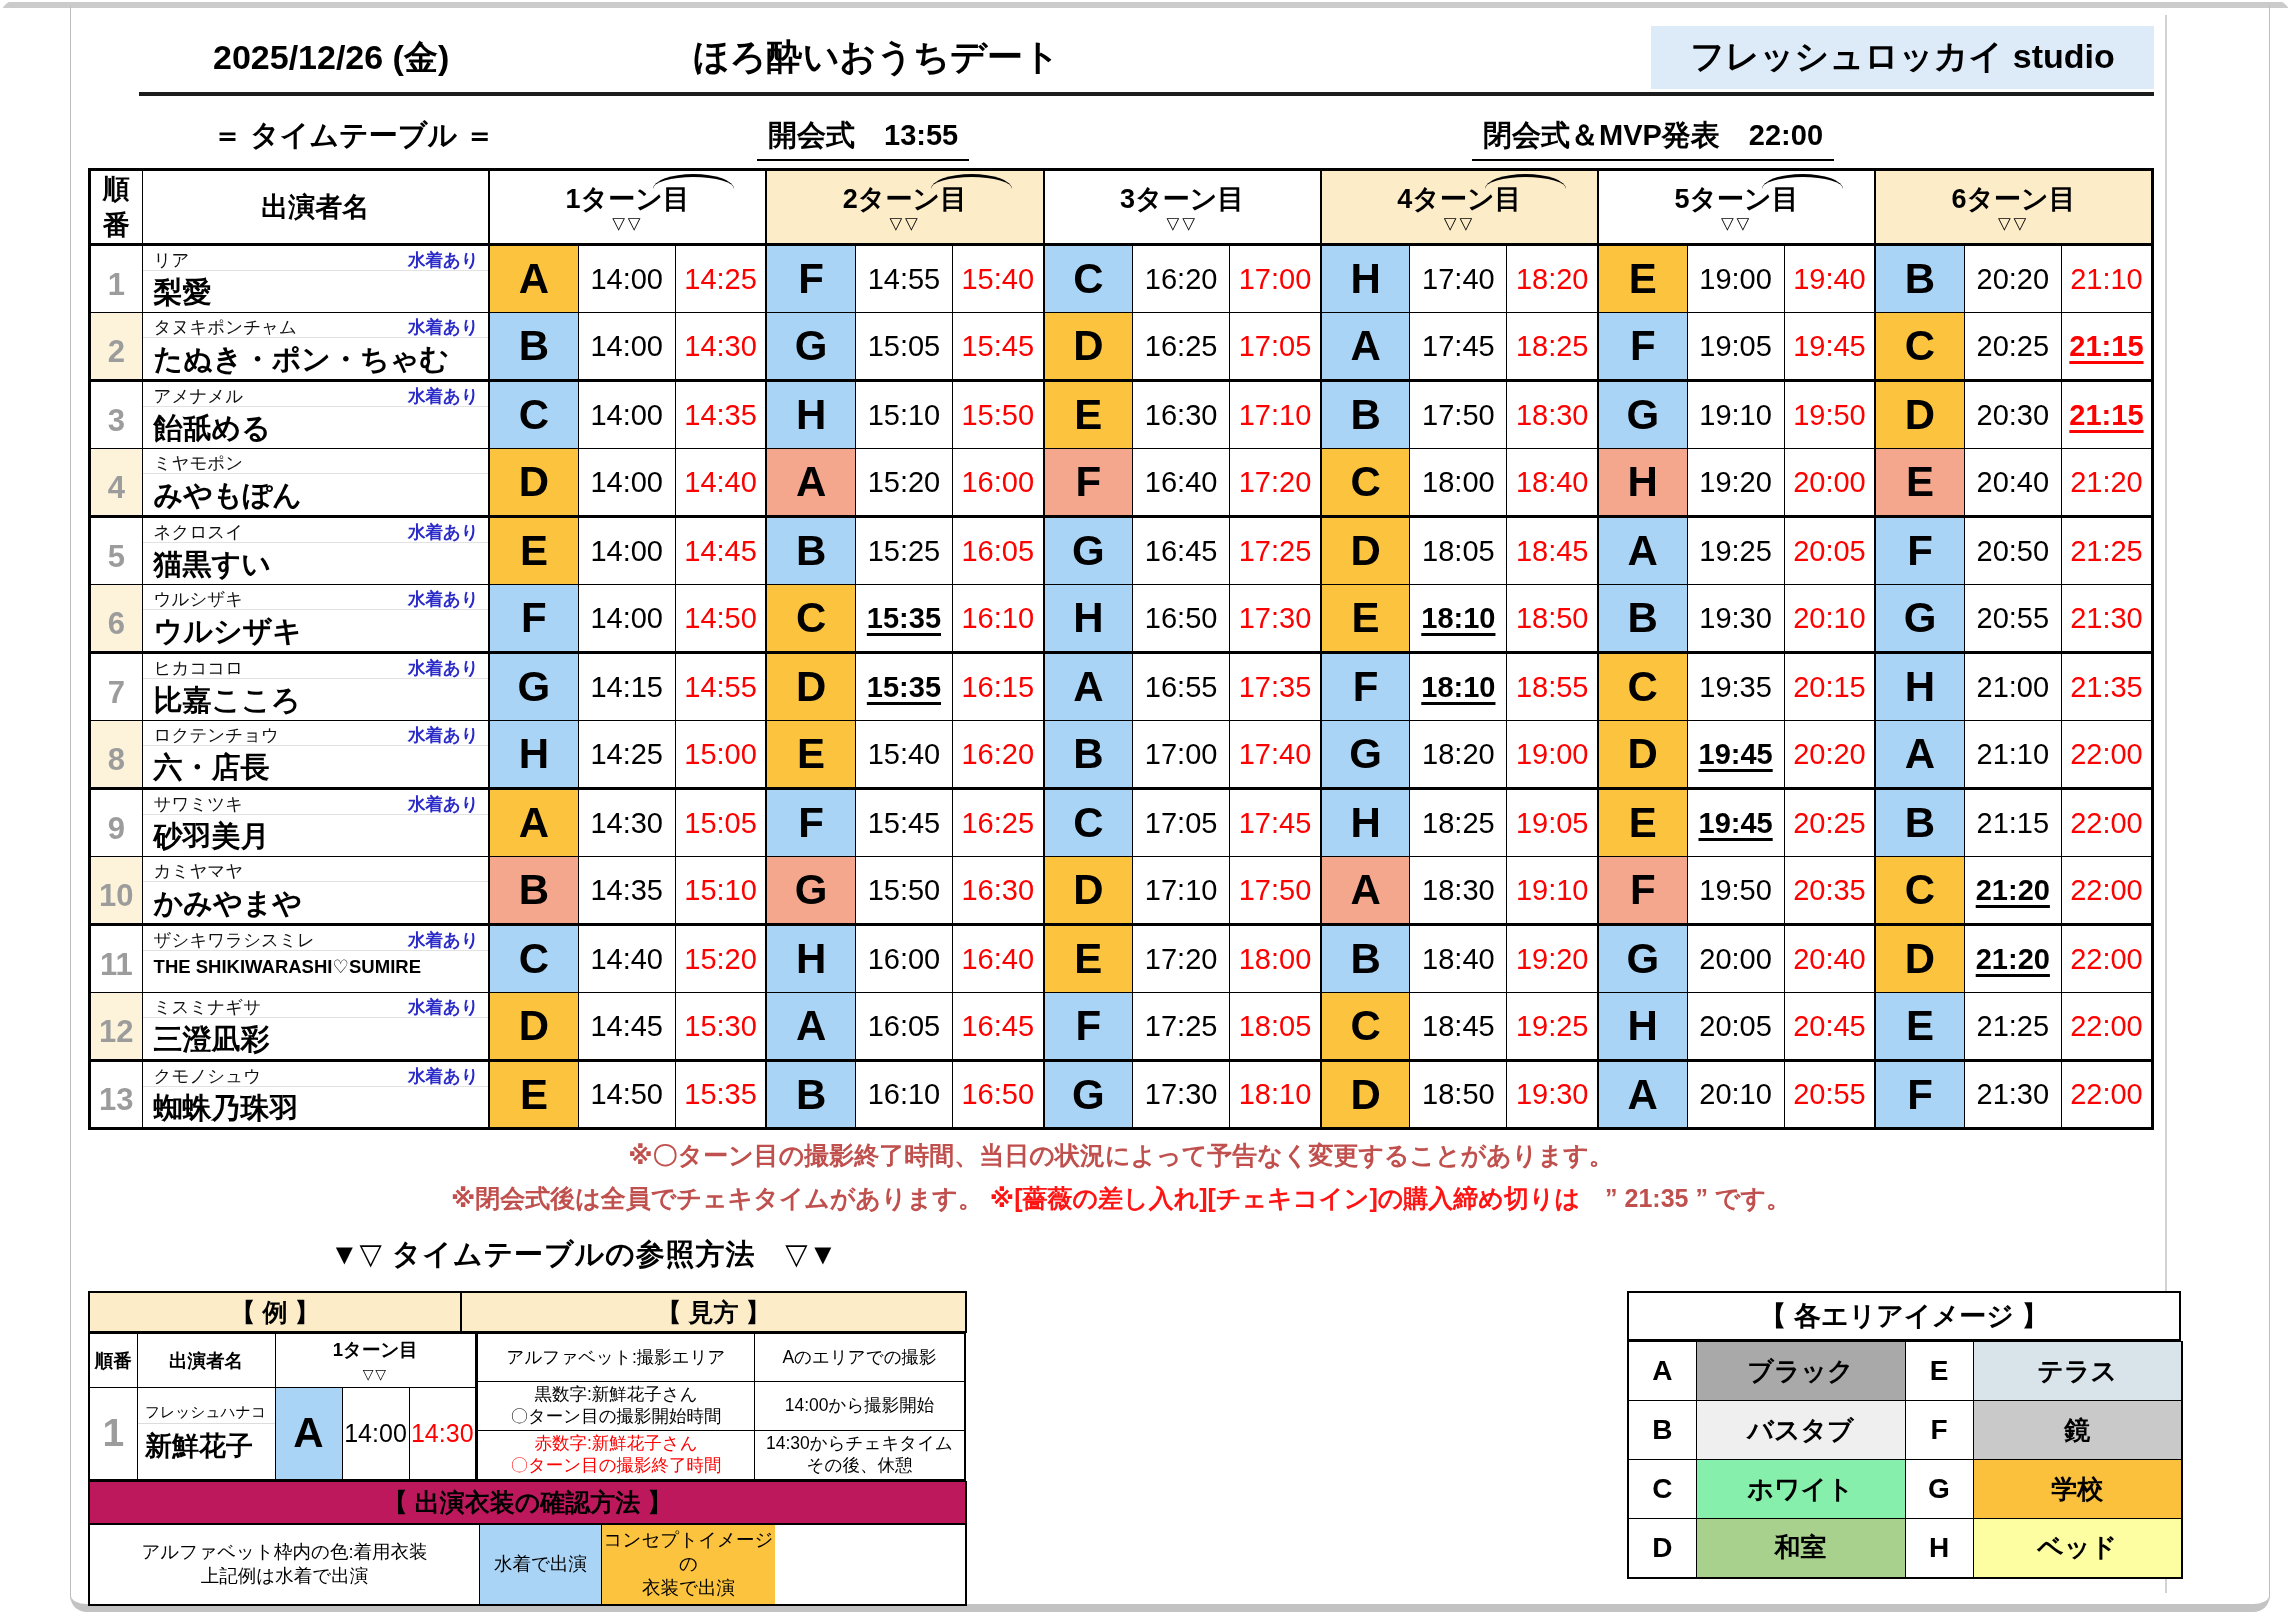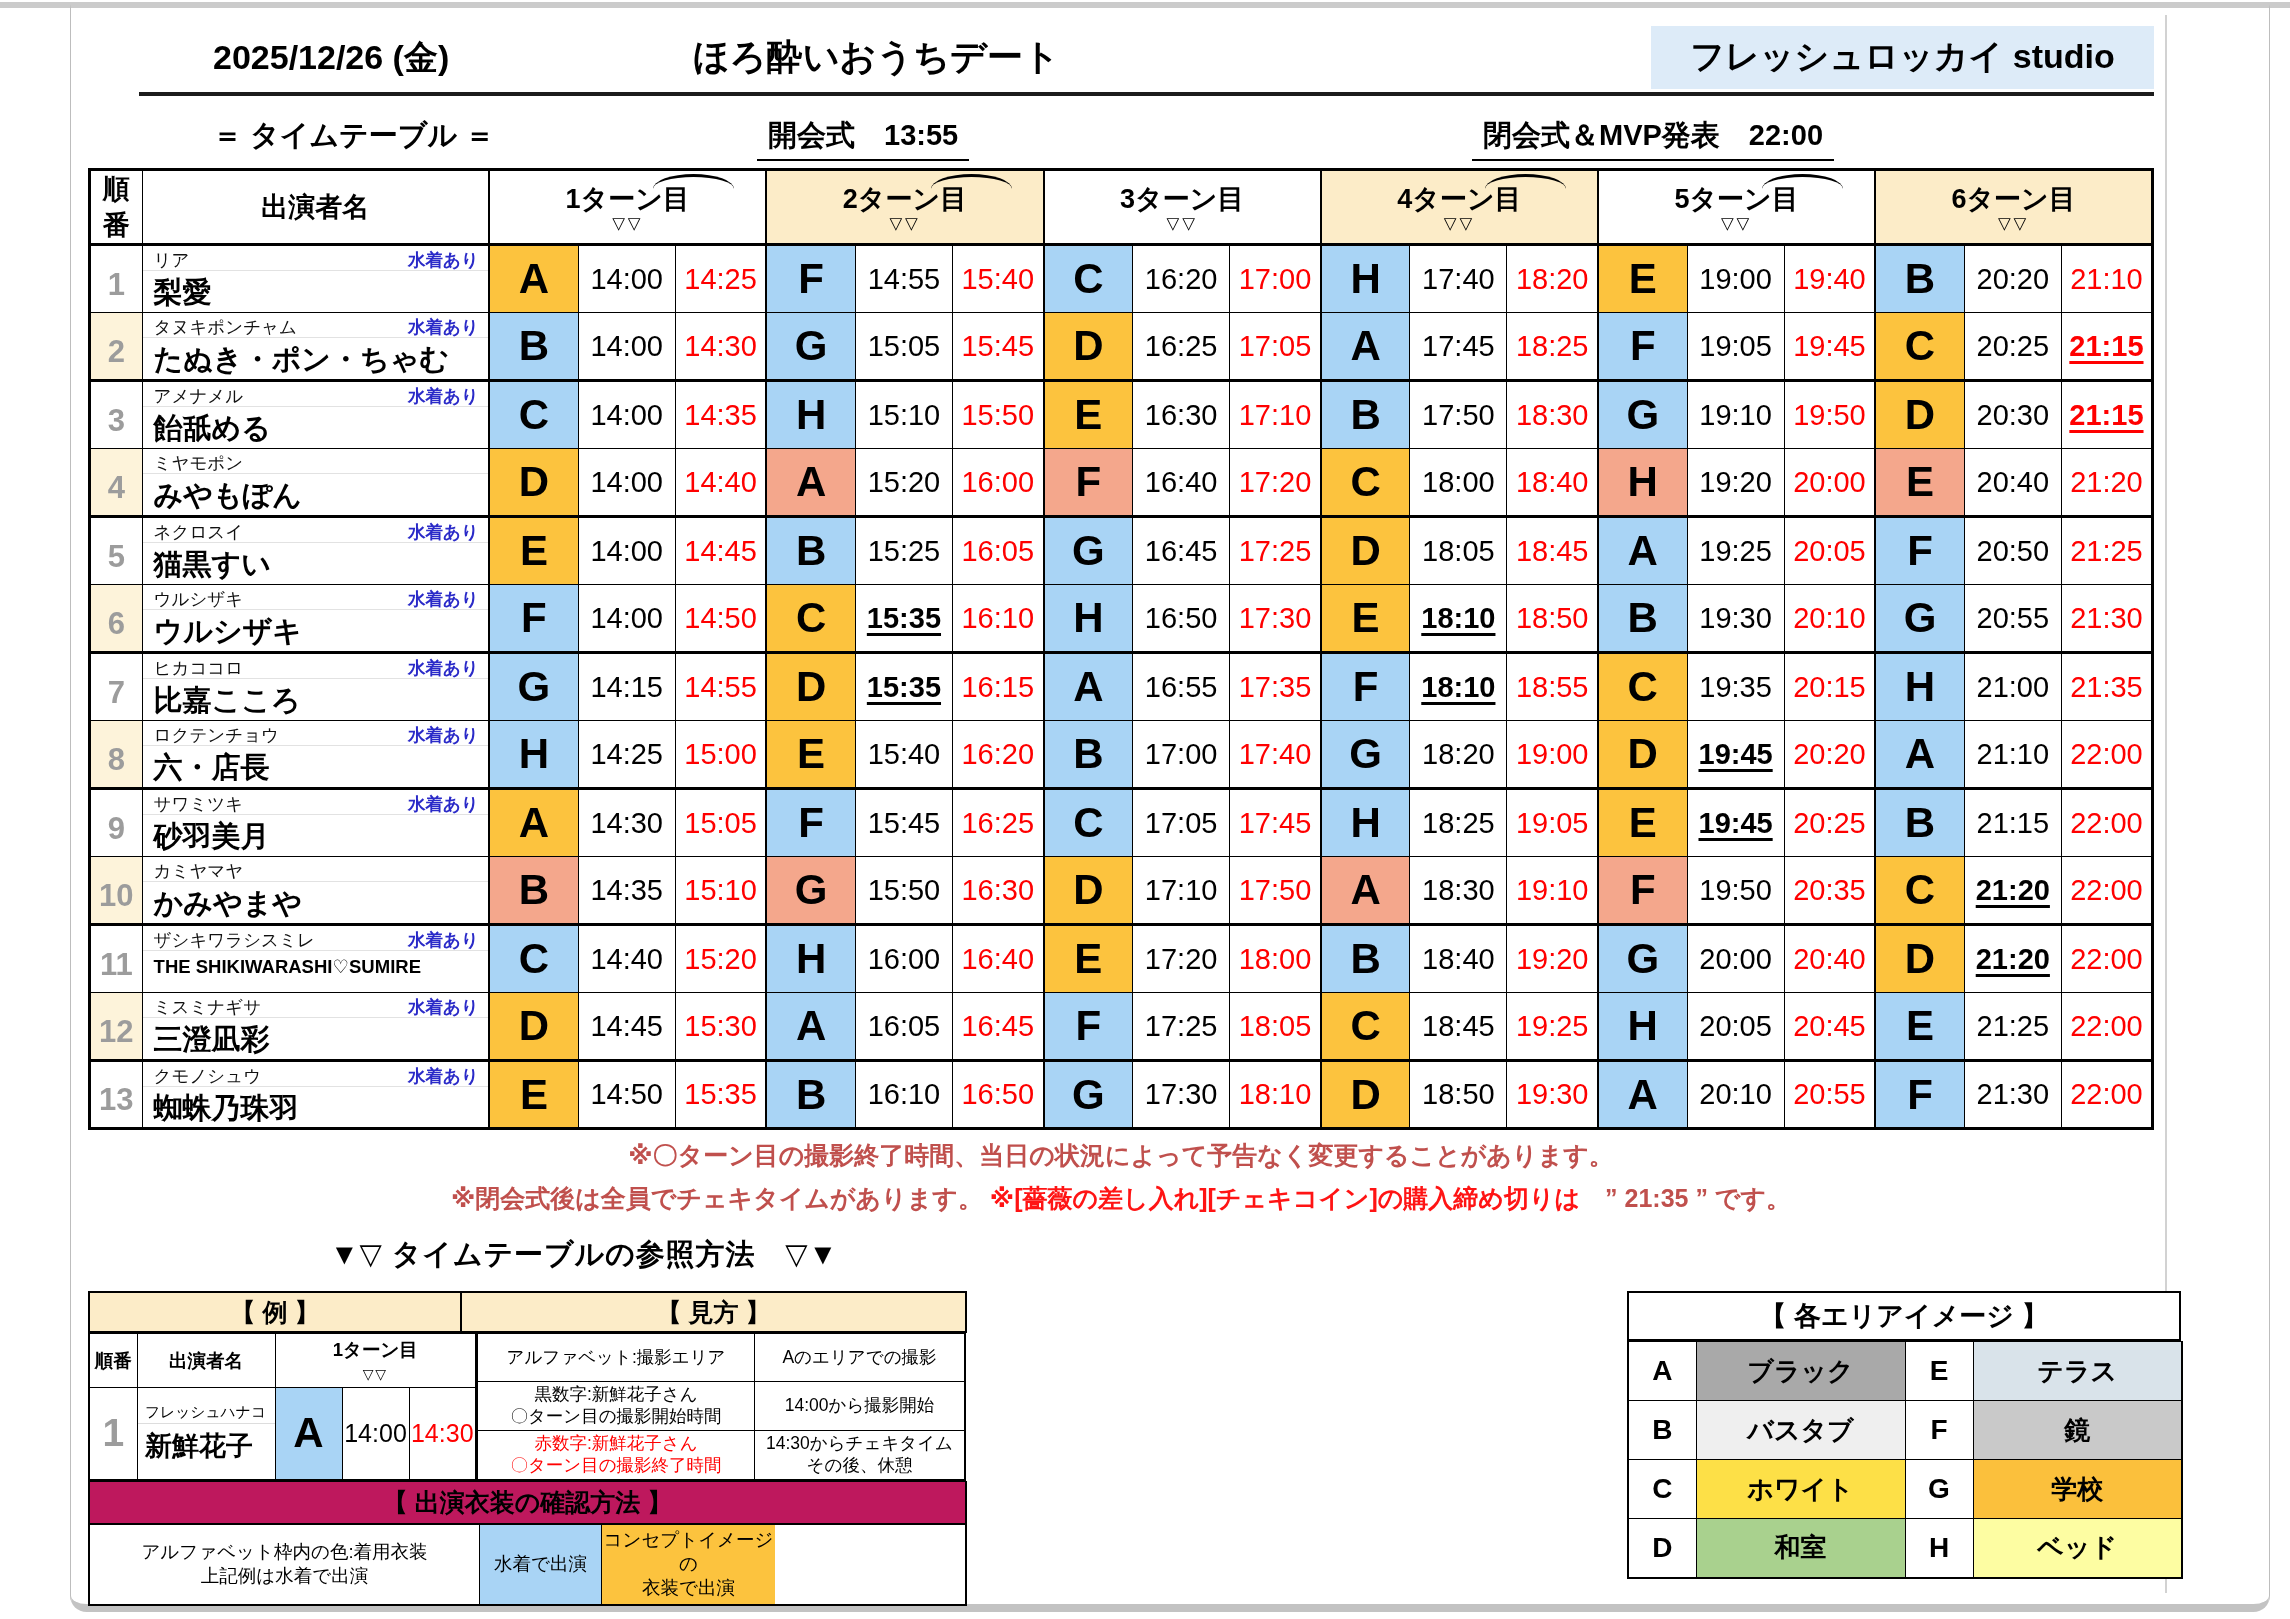--- a/index.html
+++ b/index.html
@@ -1,17 +1,17 @@
 <!DOCTYPE html>
 <html style="font-size:14.8px"><head>
 <meta charset="utf-8">
 <style>
   * { margin:0; padding:0; box-sizing:border-box; }
   body { background:#ffffff; font-family:"Liberation Sans","DejaVu Sans",sans-serif; }
-  .page { position:relative; width:2291px; height:1620px; background:#fff; overflow:hidden; }
+  .page { position:relative; width:2291px; height:1620px; background:#fff; overflow:hidden;border-radius:17px; }
   .topstrip { position:absolute; left:0; top:1.8px; width:2291px; height:6.5px; background:#cbcbcb; }
   .frame { position:absolute; left:70px; top:1.8px; width:2200px; height:1610px;
            border-left:1.8px solid #bdbdbd; border-right:1.8px solid #bdbdbd;
            border-top:6.5px solid #cbcbcb; border-bottom:8.3px solid #c3c3c3;
            border-radius:5.5px 5.5px 16.6px 16.6px; }
   .vline { position:absolute; right:102px; top:7.4px; bottom:11px; width:1.8px; background:#d2d2d2; }
   .content { position:absolute; left:88px; top:24px; width:2066px; }
 
   
   .hdr { position:relative; height:72px; }
@@ -595,21 +595,21 @@
                 <td class="v" style="width: 209px; background: rgb(217, 227, 234);">テラス</td>
               </tr>
               <tr>
                 <td class="k" style="width: 68px;">B</td>
                 <td class="v" style="width: 209px; background: rgb(239, 239, 239);">バスタブ</td>
                 <td class="k" style="width: 68px;">F</td>
                 <td class="v" style="width: 209px; background: rgb(201, 201, 201);">鏡</td>
               </tr>
               <tr>
                 <td class="k" style="width: 68px;">C</td>
-                <td class="v" style="width: 209px; background: #fde047; text-align: center;">ホワイト</td>
+                <td class="v" style="width: 209px; background: #86efac; text-align: center;">ホワイト</td>
                 <td class="k" style="width: 68px;">G</td>
                 <td class="v" style="width: 209px; background: rgb(251, 192, 60);">学校</td>
               </tr>
               <tr>
                 <td class="k" style="width: 68px;">D</td>
                 <td class="v" style="width: 209px; background: rgb(169, 209, 142);">和室</td>
                 <td class="k" style="width: 68px;">H</td>
                 <td class="v" style="width: 209px; background: rgb(253, 253, 162);">ベッド</td>
               </tr>
             </tbody>

